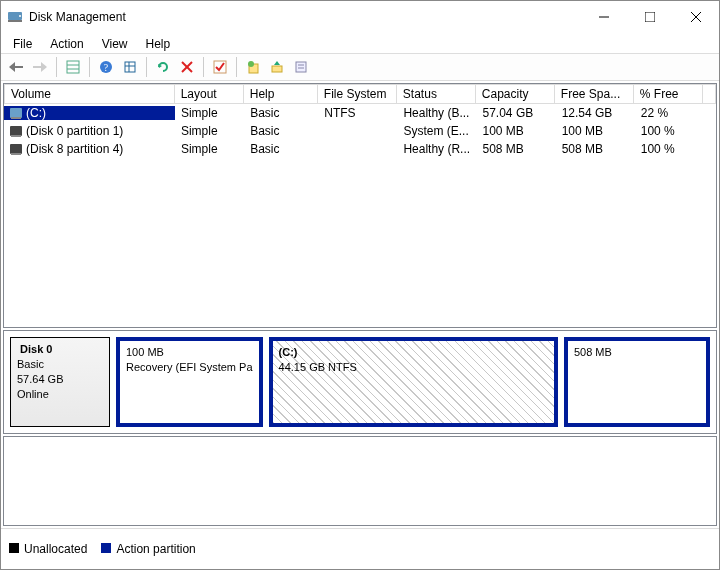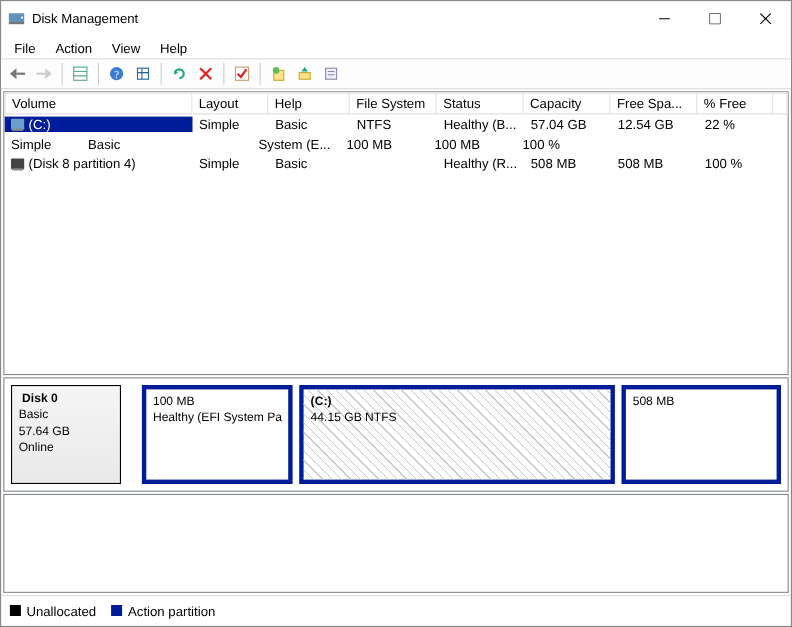--- a/index.html
+++ b/index.html
@@ -23,31 +23,31 @@
   .rows { flex:1; overflow:auto; }
   .row { display:flex; height:18px; align-items:center;}
   .cell { padding:0 6px; overflow:hidden; white-space:nowrap; text-overflow:ellipsis; display:flex; align-items:center; gap:4px;}
   .row.selected { }
   .row.selected .cell:first-child { background:#001c98; color:#fff; }
   .col0{width:173px}.col1{width:70px}.col2{width:75px}.col3{width:80px}.col4{width:80px}.col5{width:80px}.col6{width:80px}.col7{width:70px}.col8{flex:1}
   .drive-icon { width:12px; height:10px; background:#6aa0c9; border-radius:1px; position:relative; }
   .drive-icon.dark { background:#444; }
   .drive-icon::after{content:"";position:absolute;bottom:-1px;left:1px;right:1px;height:2px;background:#888;}
   .graph-pane { height:104px; border:1px solid #828790; background:#fff; display:flex; }
-  .disk-label { width:100px; border:1px solid #000; margin:6px 17px 6px 6px; padding:4px 6px; background:linear-gradient(#f5f5f5,#e9e9e9); font-size:11px; line-height:1.35;}
+  .disk-label { width:100px; border:1px solid #000; margin:6px 4px 6px 6px; padding:4px 6px; background:linear-gradient(#f5f5f5,#e9e9e9); font-size:11px; line-height:1.35;}
   .disk-label .dname{font-weight:bold;}
   .partitions { flex:1; display:flex; gap:6px; padding:6px 6px 6px 2px;}
   .part { border:4px solid #001c98; display:flex; flex-direction:column; font-size:11px; line-height:1.35; cursor:default; position:relative;}
   .part .inner{ padding:4px 6px; flex:1; overflow:hidden; white-space:nowrap;}
   .part.sel .inner{
     background-image: repeating-linear-gradient(45deg,#c8c8c8 0 1px,transparent 1px 6px);
   }
   .part .ptitle{font-weight:bold;}
   .empty-pane { height:90px; border:1px solid #828790; background:#fff;}
-  .legend { height:28px; border-top:1px solid #ddd; display:flex; align-items:center; padding:0 8px; gap:14px; font-size:12px;}
+  .legend { height:41px; border-top:1px solid #ddd; display:flex; align-items:center; padding:0 8px; gap:14px; font-size:12px;}
   .legend .swatch{ width:10px; height:10px; display:inline-block; margin-right:5px;}
   svg{display:block}
 </style>
 </head>
 <body>
 
 <div class="window">
 
   <div class="titlebar">
     <span class="icon">
@@ -184,20 +184,24 @@
             <div class="cell col1">Simple</div>
             <div class="cell col2">Basic</div>
             <div class="cell col3">NTFS</div>
             <div class="cell col4">Healthy (B...</div>
             <div class="cell col5">57.04 GB</div>
             <div class="cell col6">12.54 GB</div>
             <div class="cell col7">22 %</div>
             <div class="cell col8"></div>
           </div>
           <div class="row">
+            <div class="cell col0">
+              <span class="drive-icon dark"></span>
+              <span>(Disk 0 partition 1)</span>
+            </div>
             <div class="cell col1">Simple</div>
             <div class="cell col2">Basic</div>
             <div class="cell col3"></div>
             <div class="cell col4">System (E...</div>
             <div class="cell col5">100 MB</div>
             <div class="cell col6">100 MB</div>
             <div class="cell col7">100 %</div>
             <div class="cell col8"></div>
           </div>
           <div class="row">
@@ -220,21 +224,21 @@
     <div class="graph-pane">
       <div class="disk-label">
         <span style="display:inline-block;vertical-align:middle"><span class="drive-icon dark"></span></span>
         <span class="dname">Disk 0</span><br>
         <span>Basic</span><br>
         <span>57.64 GB</span><br>
         <span>Online</span>
       </div>
       <div class="partitions" id="parts">
           <div class="part" style="flex: 0.18 1 0%;">
-            <div class="inner"><span>100 MB</span><br><span>Healthy (EFI System Pa</span></div>
+            <div class="inner"><span>100 MB</span><br><span>Recovery (EFI System Pa</span></div>
           </div>
           <div class="part sel" style="flex: 0.55 1 0%;">
             <div class="inner"><span class="ptitle">(C:)</span><br><span>44.15 GB NTFS</span><br></div>
           </div>
           <div class="part" style="flex: 0.27 1 0%;">
             <div class="inner"><span>508 MB</span><br></div>
           </div>
         </div>
     </div>
 

